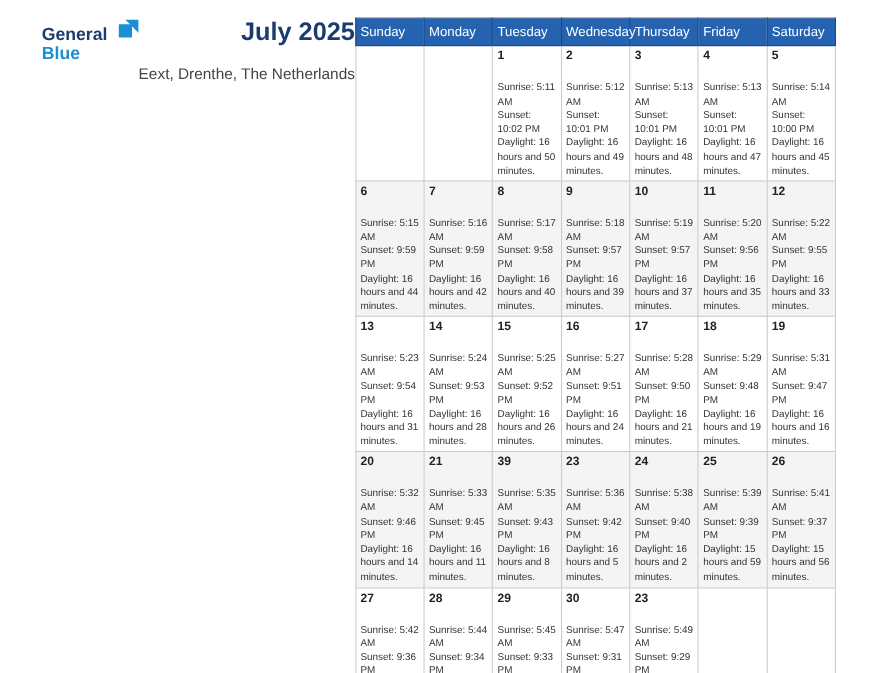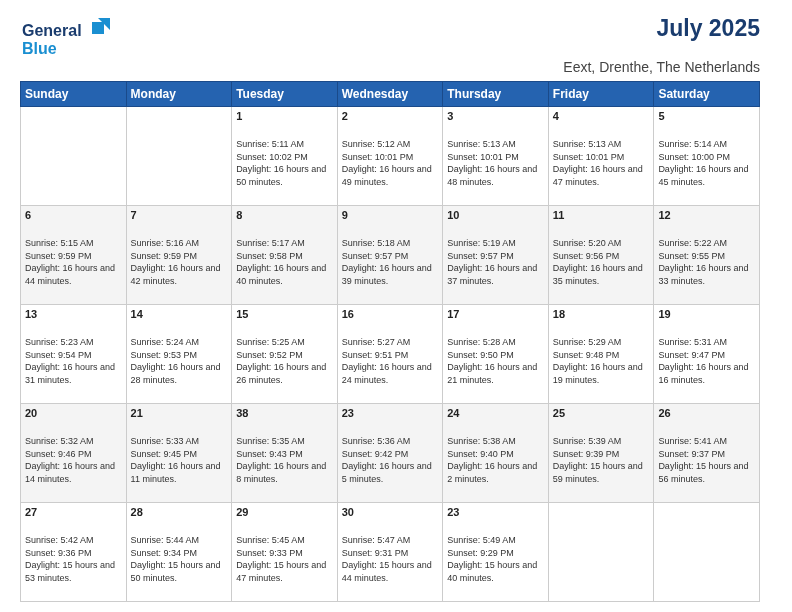--- a/index.html
+++ b/index.html
@@ -6,23 +6,23 @@
     body {
       font-family: Arial, sans-serif;
       background: #fff;
       width: 792px;
       height: 612px;
       overflow: hidden;
     }
     .page {
       width: 780px;
       height: 612px;
-      padding: 16px 20px 10px 20px;
+      padding: 16px 20px 10px 36px;
       display: flex;
-      flex-direction: column;
+      flex-direction: row;
     }
     .header {
       display: flex;
       justify-content: space-between;
       align-items: flex-start;
       margin-bottom: 6px;
     }
     .logo {
       display: flex;
       flex-direction: column;
@@ -46,21 +46,21 @@
       flex: 1;
       border: 1px solid #ccc;
       border-collapse: collapse;
       width: 100%;
       table-layout: fixed;
     }
     .calendar th {
       background: #2563b0;
       color: #fff;
       font-size: 12px;
-      font-weight: bold;
+      font-weight: normal;
       padding: 5px 4px;
       text-align: left;
       border: 1px solid #1a4a8a;
     }
     .calendar td {
       border: 1px solid #ccc;
       vertical-align: top;
       padding: 3px 4px;
       font-size: 9.5px;
       color: #333;
@@ -212,21 +212,21 @@
         <tr class="week-row">
           <td>
             <span class="day-num">20</span>
             <div class="day-info">Sunrise: 5:32 AM<br>Sunset: 9:46 PM<br>Daylight: 16 hours and 14 minutes.</div>
           </td>
           <td>
             <span class="day-num">21</span>
             <div class="day-info">Sunrise: 5:33 AM<br>Sunset: 9:45 PM<br>Daylight: 16 hours and 11 minutes.</div>
           </td>
           <td>
-            <span class="day-num">38</span>
+            <span class="day-num">39</span>
             <div class="day-info">Sunrise: 5:35 AM<br>Sunset: 9:43 PM<br>Daylight: 16 hours and 8 minutes.</div>
           </td>
           <td>
             <span class="day-num">23</span>
             <div class="day-info">Sunrise: 5:36 AM<br>Sunset: 9:42 PM<br>Daylight: 16 hours and 5 minutes.</div>
           </td>
           <td>
             <span class="day-num">24</span>
             <div class="day-info">Sunrise: 5:38 AM<br>Sunset: 9:40 PM<br>Daylight: 16 hours and 2 minutes.</div>
           </td>

